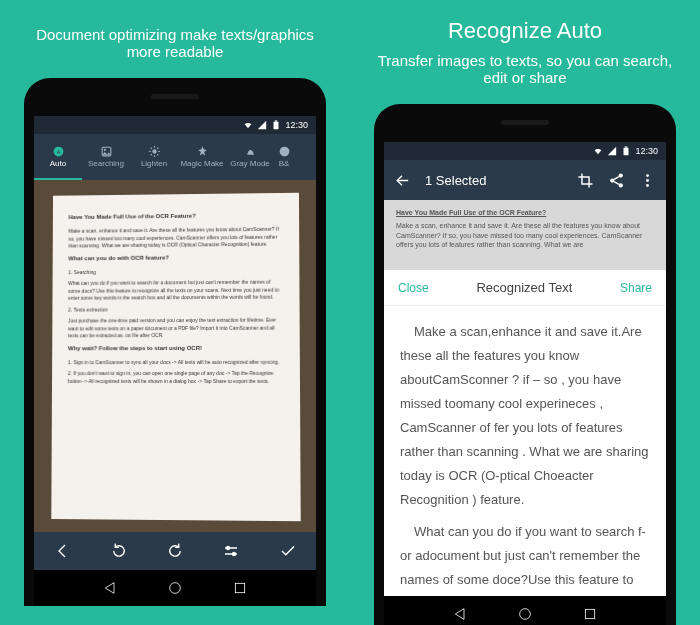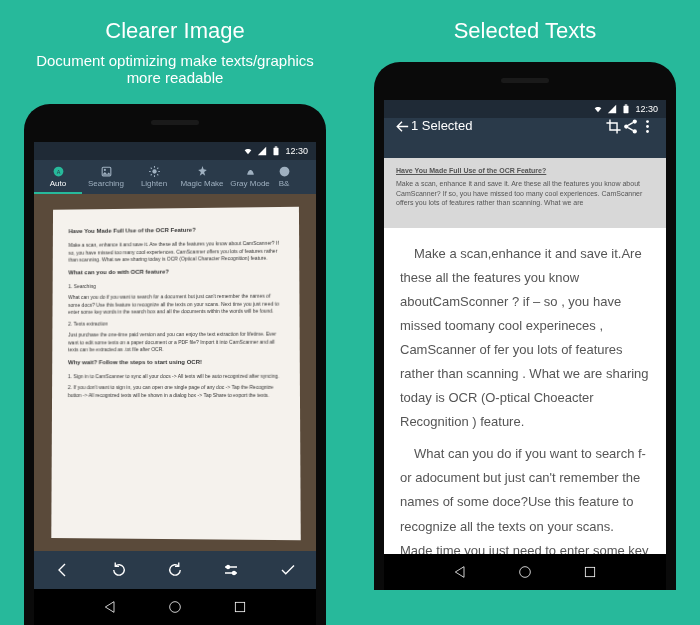--- a/index.html
+++ b/index.html
@@ -5,53 +5,52 @@
 *{margin:0;padding:0;box-sizing:border-box;font-family:-apple-system,BlinkMacSystemFont,'Segoe UI',sans-serif}
 body{width:700px;height:625px;background:#27b99b;display:flex;overflow:hidden}
 .panel{width:350px;height:625px;display:flex;flex-direction:column;align-items:center;padding:18px 0 0 0}
 .hdr-title{color:#fff;font-size:22px;font-weight:300;text-align:center}
 .hdr-sub{color:#fff;font-size:15px;font-weight:300;text-align:center;margin:8px 20px 0}
 .phone{margin-top:18px;width:302px;height:528px;background:#0a0a0a;border-radius:26px 26px 0 0;padding:38px 10px 0 10px;position:relative}
 .speaker{position:absolute;top:16px;left:50%;transform:translateX(-50%);width:48px;height:5px;background:#1a1a1a;border-radius:3px}
 .screen{width:100%;height:100%;background:#fff;display:flex;flex-direction:column;overflow:hidden}
 .statusbar{height:18px;background:#1f2a36;display:flex;justify-content:flex-end;align-items:center;padding:0 8px;gap:4px;color:#fff;font-size:9px}
 .sb-ic{width:10px;height:10px;fill:#fff}
-.toolbar{height:34px;background:#2a3a4a;display:flex;align-items:stretch;color:#9fb0c0;font-size:8px;overflow:hidden}
+.toolbar{height:46px;background:#2a3a4a;display:flex;align-items:stretch;color:#9fb0c0;font-size:8px;overflow:hidden}
 .tmode{flex:0 0 48px;display:flex;flex-direction:column;align-items:center;justify-content:center;gap:1px;border-bottom:2px solid transparent}
 .tmode.active{border-bottom:2px solid #27b99b;color:#fff}
 .tmode.active .tm-ic{fill:#27b99b}
 .tm-ic{width:13px;height:13px;fill:#9fb0c0}
 .docview{flex:1;background:#5a4a3a;display:flex;align-items:center;justify-content:center;padding:6px}
 .paper{width:92%;height:96%;background:#f5f2ed;transform:perspective(800px) rotateX(2deg) rotateY(-3deg);padding:18px 16px;font-size:5px;color:#333;line-height:1.5}
 .paper h4{font-size:6px;margin-bottom:6px;font-weight:bold}
 .paper p{margin-bottom:4px;filter:blur(0.2px)}
 .bottombar{height:38px;background:#2a3a4a;display:flex;align-items:center;justify-content:space-around}
 .bb-btn{width:24px;height:24px;display:flex;align-items:center;justify-content:center}
 .bb-ic{width:18px;height:18px;fill:none;stroke:#fff;stroke-width:1.8}
 .navbar{height:36px;background:#000;display:flex;align-items:center;justify-content:space-around;padding:0 44px}
 .nav-ic{width:16px;height:16px;fill:none;stroke:#fff;stroke-width:1.2}
 
-.appbar{height:40px;background:#2a3a4a;display:flex;padding:0 10px;color:#fff}
+.appbar{height:40px;background:#2a3a4a;display:flex;align-items:center;padding:0 10px;gap:14px;color:#fff}
 .ab-title{flex:1;font-size:13px;font-weight:400}
 .ab-ic{width:17px;height:17px;fill:#fff}
 .preview{height:70px;background:#d8d8d8;padding:8px 12px;font-size:7px;color:#555;line-height:1.4;overflow:hidden}
 .preview h5{font-size:7px;font-weight:bold;text-decoration:underline;margin-bottom:3px}
 .sheet-hdr{height:36px;background:#fff;display:flex;align-items:center;justify-content:space-between;padding:0 14px;border-bottom:1px solid #eee}
 .sheet-close{color:#27b99b;font-size:12px}
 .sheet-title{color:#444;font-size:13px}
 .sheet-share{color:#27b99b;font-size:12px}
 .rec-body{flex:1;background:#fff;padding:14px 16px;font-size:13px;color:#555;line-height:1.85;overflow:hidden}
 .rec-body p{margin-bottom:8px;text-indent:14px}
 .rec-body .noind{text-indent:0}
 </style>
 </head>
 <body>
 
 <div class="panel">
-  <div class="hdr-title">Clearer Image</div>
   <div class="hdr-sub">Document optimizing make texts/graphics more readable</div>
   <div class="phone">
     <div class="speaker"></div>
     <div class="screen">
 
       <div class="statusbar">
         <svg class="sb-ic" viewBox="0 0 24 24">
             <path d="M12 20l8-10c-4-4-12-4-16 0l8 10z"></path>
           </svg>
         <svg class="sb-ic" viewBox="0 0 24 24">
@@ -163,21 +162,22 @@
           </svg>
         <svg class="nav-ic" viewBox="0 0 24 24">
             <rect x="5" y="5" width="14" height="14"></rect>
           </svg>
       </div>
     </div>
   </div>
 </div>
 
 <div class="panel">
-  <div class="hdr-title">Selected Texts</div>
+  <div class="hdr-title">Recognize Auto</div>
+  <div class="hdr-sub">Transfer images to texts, so you can search, edit or share</div>
   <div class="phone">
     <div class="speaker"></div>
     <div class="screen">
       <div class="statusbar">
         <svg class="sb-ic" viewBox="0 0 24 24">
             <path d="M12 20l8-10c-4-4-12-4-16 0l8 10z"></path>
           </svg>
         <svg class="sb-ic" viewBox="0 0 24 24">
             <path d="M2 22h20V2L2 22z"></path>
           </svg>
@@ -207,20 +207,25 @@
             <circle cx="12" cy="12" r="2"></circle>
             <circle cx="12" cy="19" r="2"></circle>
           </svg>
       </div>
 
       <div class="preview">
         <h5>Have You Made Full Use of the OCR Feature?</h5>
         <p>Make a scan, enhance it and save it. Are these all the features you know about CamScanner? If so, you have missed too many cool experiences. CamScanner offers you lots of features rather than scanning. What we are</p>
       </div>
 
+      <div class="sheet-hdr">
+        <span class="sheet-close">Close</span>
+        <span class="sheet-title">Recognized Text</span>
+        <span class="sheet-share">Share</span>
+      </div>
 
       <div class="rec-body">
         <p>Make a scan,enhance it and save it.Are these all the features you know aboutCamSconner ? if – so , you have missed toomany cool experineces , CamScanner of fer you lots of features rather than scanning . What we are sharing today is OCR (O-ptical Choeacter Recognition ) feature.</p>
         <p>What can you do if you want to search f-or adocument but just can't remember the names of some doce?Use this feature to recognize all the texts on your scans. Made time you just need to enter some key words in the search box and all the docume-nts within the words will be found.</p>
       </div>
 
       <div class="navbar">
         <svg class="nav-ic" viewBox="0 0 24 24">
             <path d="M18 4v16L5 12z"></path>
           </svg>

